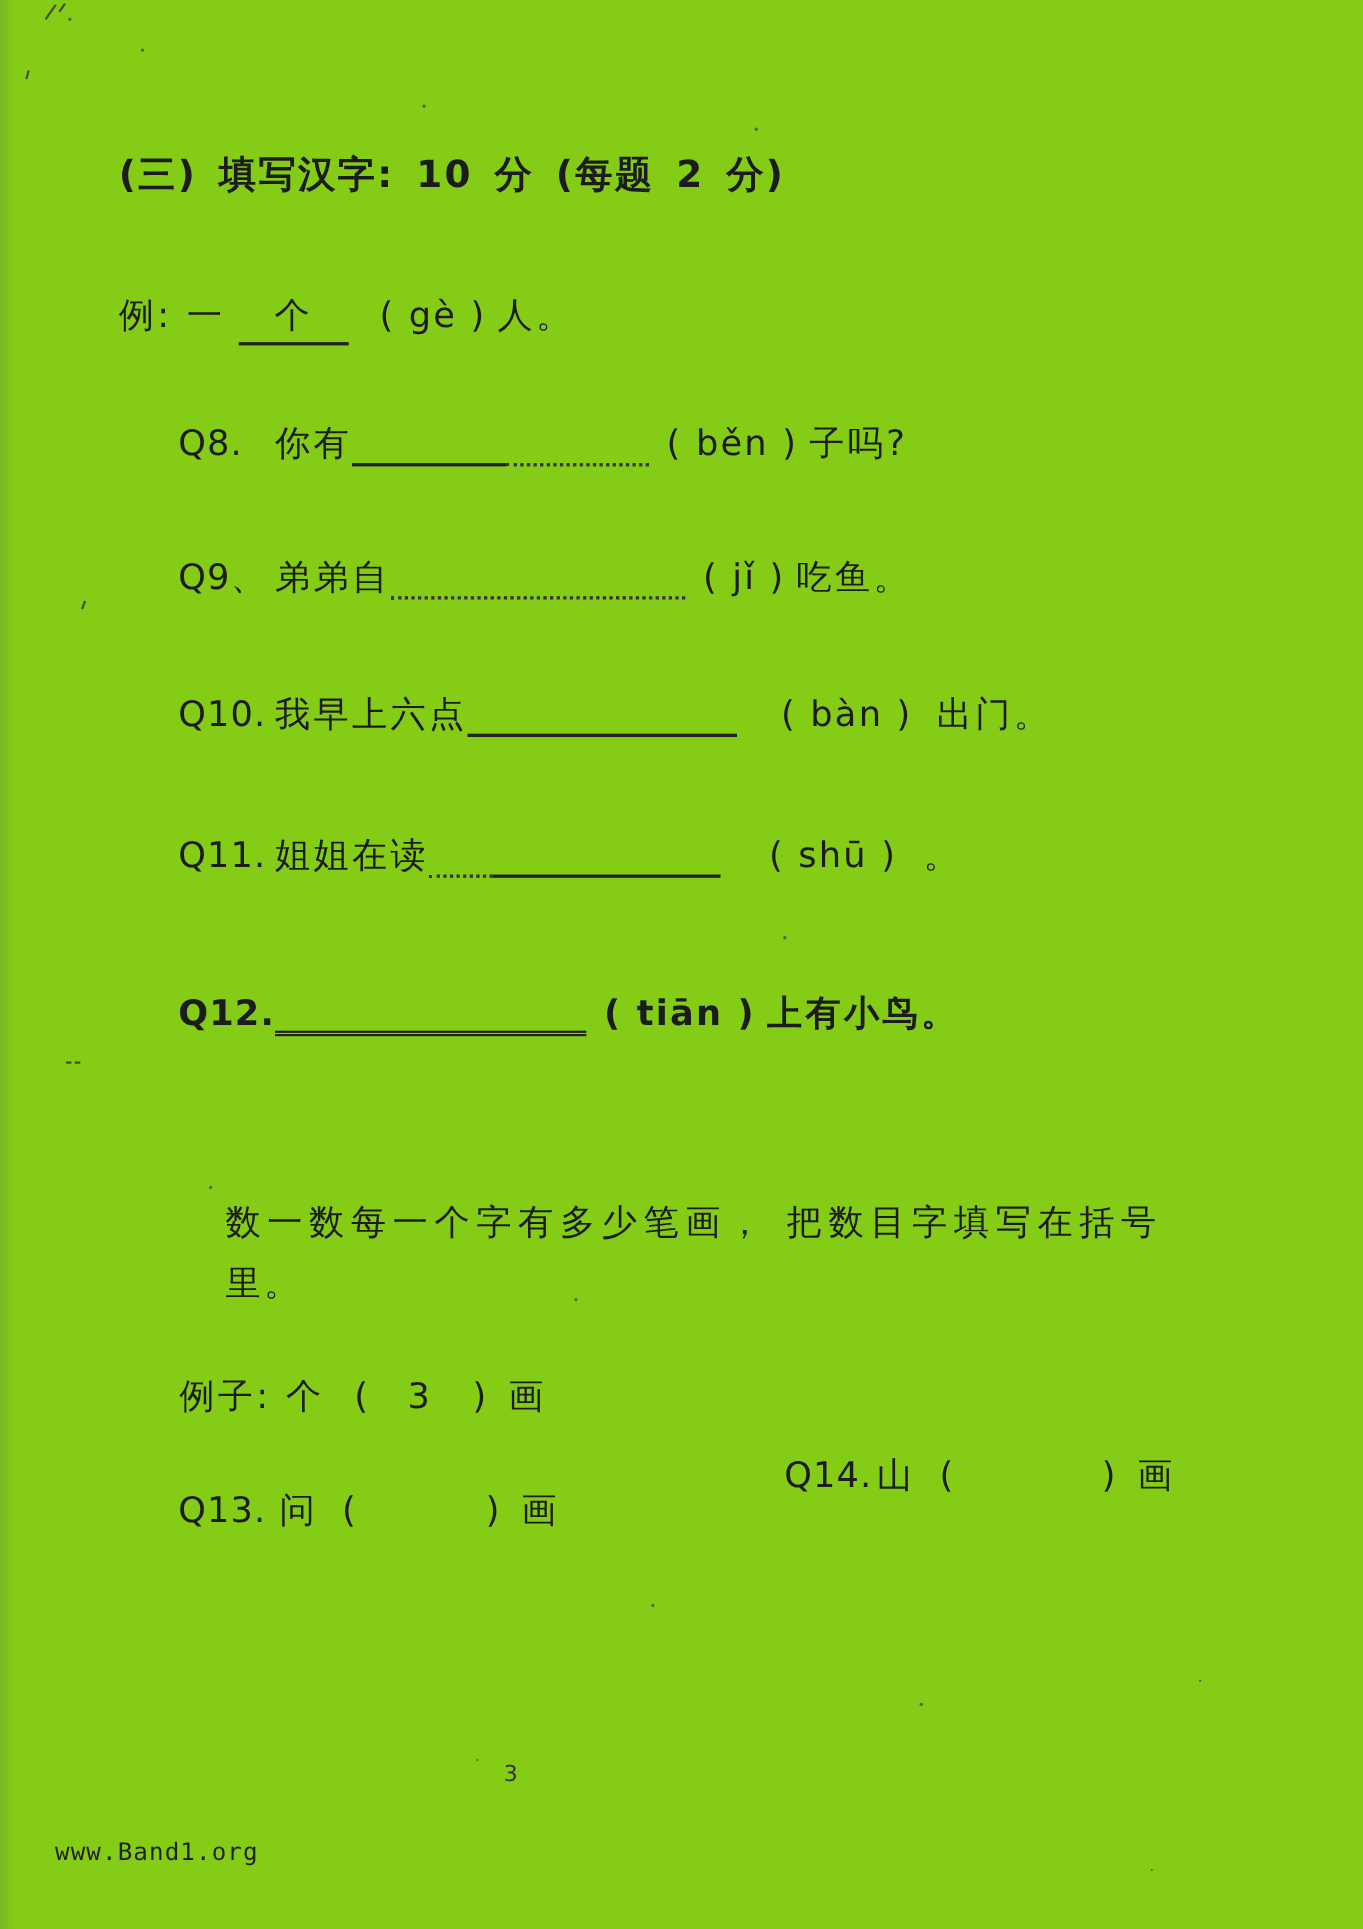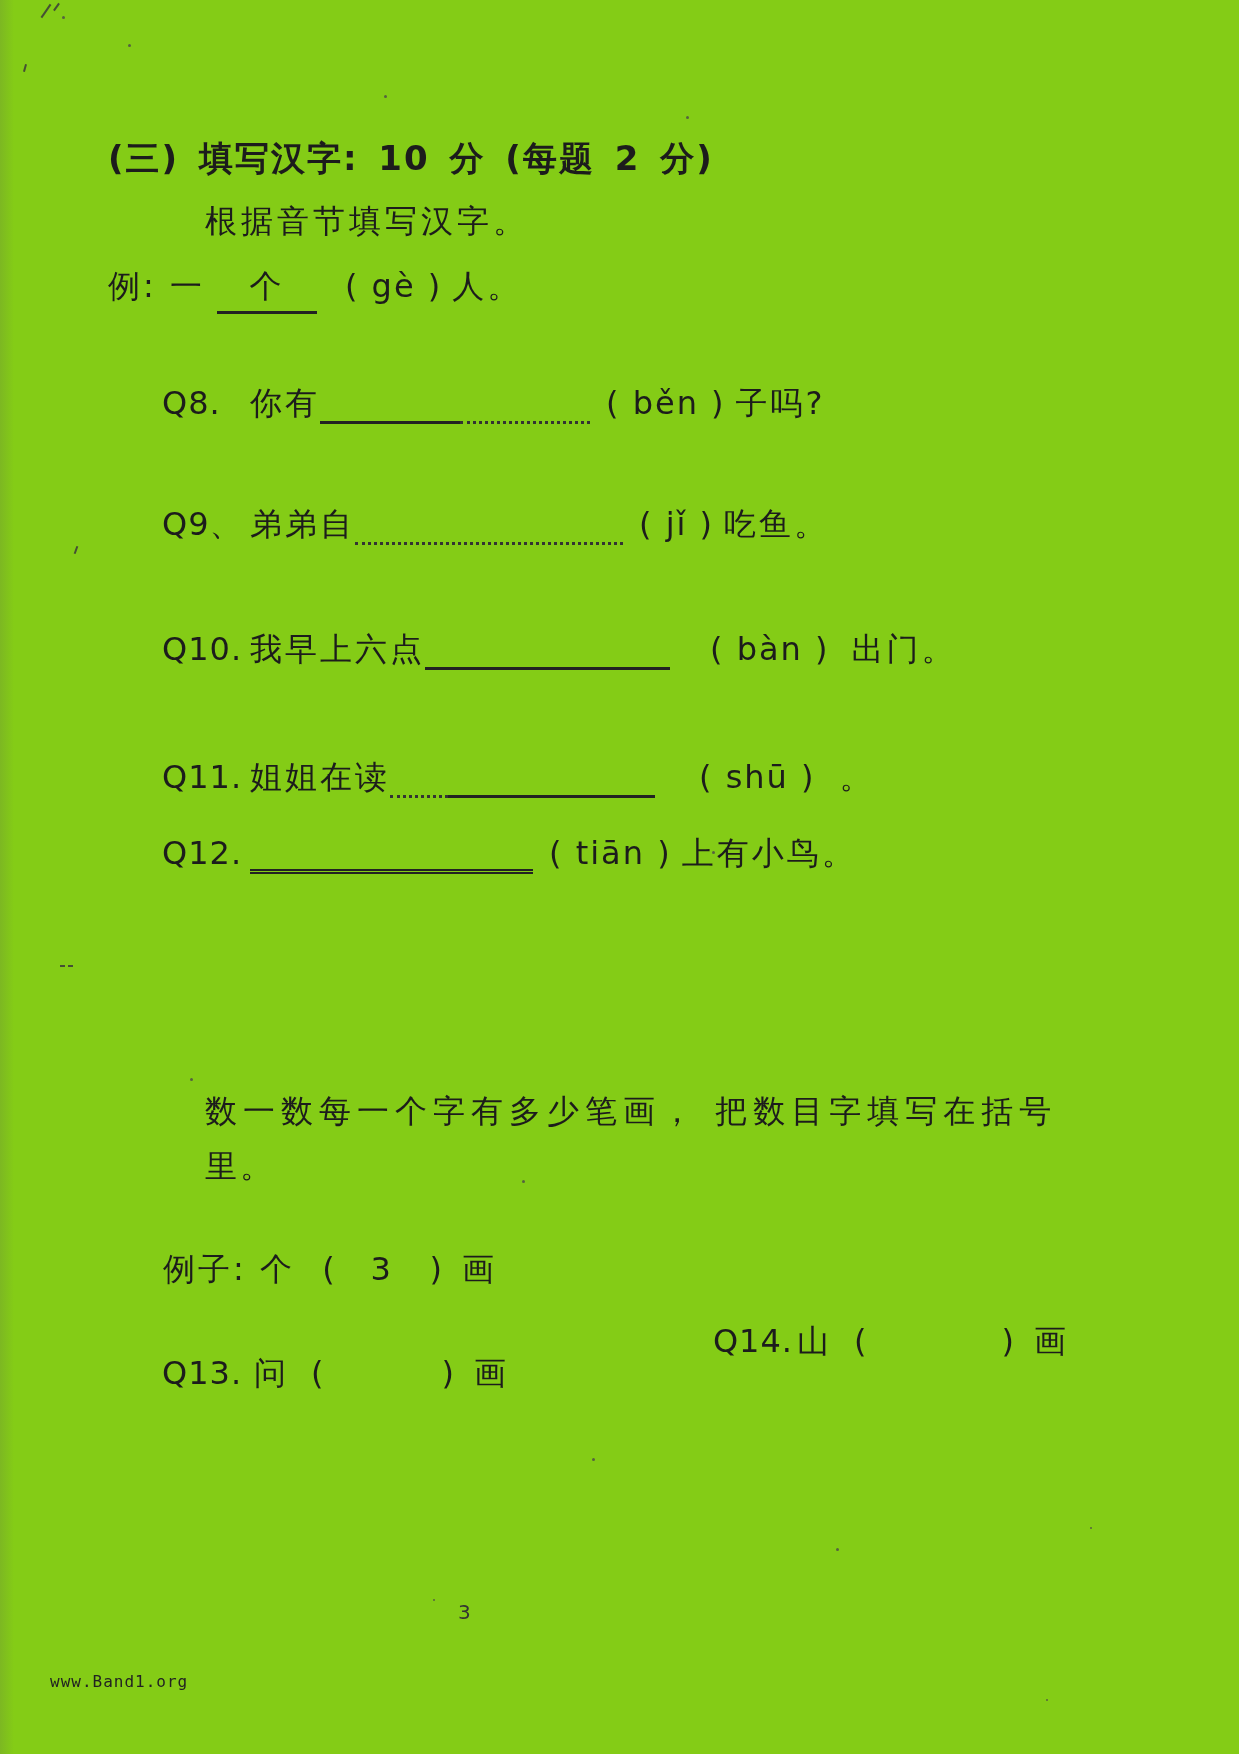--- a/index.html
+++ b/index.html
@@ -50,21 +50,21 @@
   .paren-gap{display:inline-block;}
   .g-ex{width:95px;text-align:center;}
   .g13{width:118px;}
   .g14{width:135px;}
   .g15{width:108px;}
   .unit{margin-left:20px;}
   .page-number{position:absolute;font-size:20px;color:#333;letter-spacing:0;}
   .footer{
     position:absolute;left:50px;top:1672px;
     font-family:"DejaVu Sans Mono","Liberation Mono",monospace;
-    font-size:16px;color:#222;letter-spacing:1px;
+    font-size:22px;color:#222;letter-spacing:1px;
   }
   
   .speck{position:absolute;background:#4a4a4a;border-radius:50%;opacity:.8;}
   .dash{position:absolute;background:#3a3a3a;opacity:.85;}
 </style>
 </head>
 <body>
 
 <div class="page">
   <div class="edge-shade"></div>
@@ -83,21 +83,20 @@
   <div class="speck" style="left:190px;top:1078px;width:3px;height:3px;"></div>
   <div class="speck" style="left:522px;top:1180px;width:3px;height:3px;"></div>
   <div class="speck" style="left:592px;top:1458px;width:3px;height:3px;"></div>
   <div class="speck" style="left:836px;top:1548px;width:3px;height:3px;"></div>
   <div class="speck" style="left:1090px;top:1527px;width:2px;height:2px;"></div>
   <div class="speck" style="left:433px;top:1599px;width:2px;height:2px;"></div>
   <div class="speck" style="left:1046px;top:1699px;width:2px;height:2px;"></div>
 
   <div class="line heading" style="left:108px;top:136px;">(三) 填写汉字: 10 分 (每题 2 分)</div>
 
-  <div class="line" style="left:205px;top:200px;letter-spacing:4px;">根据音节填写汉字。</div>
 
   <div class="line" style="left:108px;top:265px;">
     <span>例: 一</span><span class="ex-ans">个</span><span class="pinyin">( gè )</span><span>人。</span>
   </div>
 
   <div class="line" style="left:162px;top:382px;">
     <span class="qid">Q8.</span><span>你有</span><span class="blank bq8"></span><span class="pinyin">( běn )</span><span>子吗?</span>
   </div>
 
   <div class="line" style="left:162px;top:503px;">
@@ -105,21 +104,21 @@
   </div>
 
   <div class="line" style="left:162px;top:628px;">
     <span class="qid">Q10.</span><span>我早上六点</span><span class="blank bq10"></span><span class="pinyin" style="margin-left:40px;margin-right:22px;">( bàn )</span><span>出门。</span>
   </div>
 
   <div class="line" style="left:162px;top:756px;">
     <span class="qid">Q11.</span><span>姐姐在读</span><span class="blank bq11"></span><span class="pinyin" style="margin-right:24px;margin-left:44px;">( shū )</span><span>。</span>
   </div>
 
-  <div class="line" style="left:162px;top:832px;">
+  <div class="line" style="left:162px;top:900px;font-weight:bold;">
     <span class="qid">Q12.</span><span></span><span class="blank bq12"></span><span class="pinyin">( tiān )</span><span>上有小鸟。</span>
   </div>
 
 
   <div class="line" style="left:205px;top:1090px;letter-spacing:6px;">数一数每一个字有多少笔画， 把数目字填写在括号</div>
 
   <div class="line" style="left:205px;top:1145px;">里。</div>
 
   <div class="line" style="left:163px;top:1248px;">
     <span>例子: 个</span>

